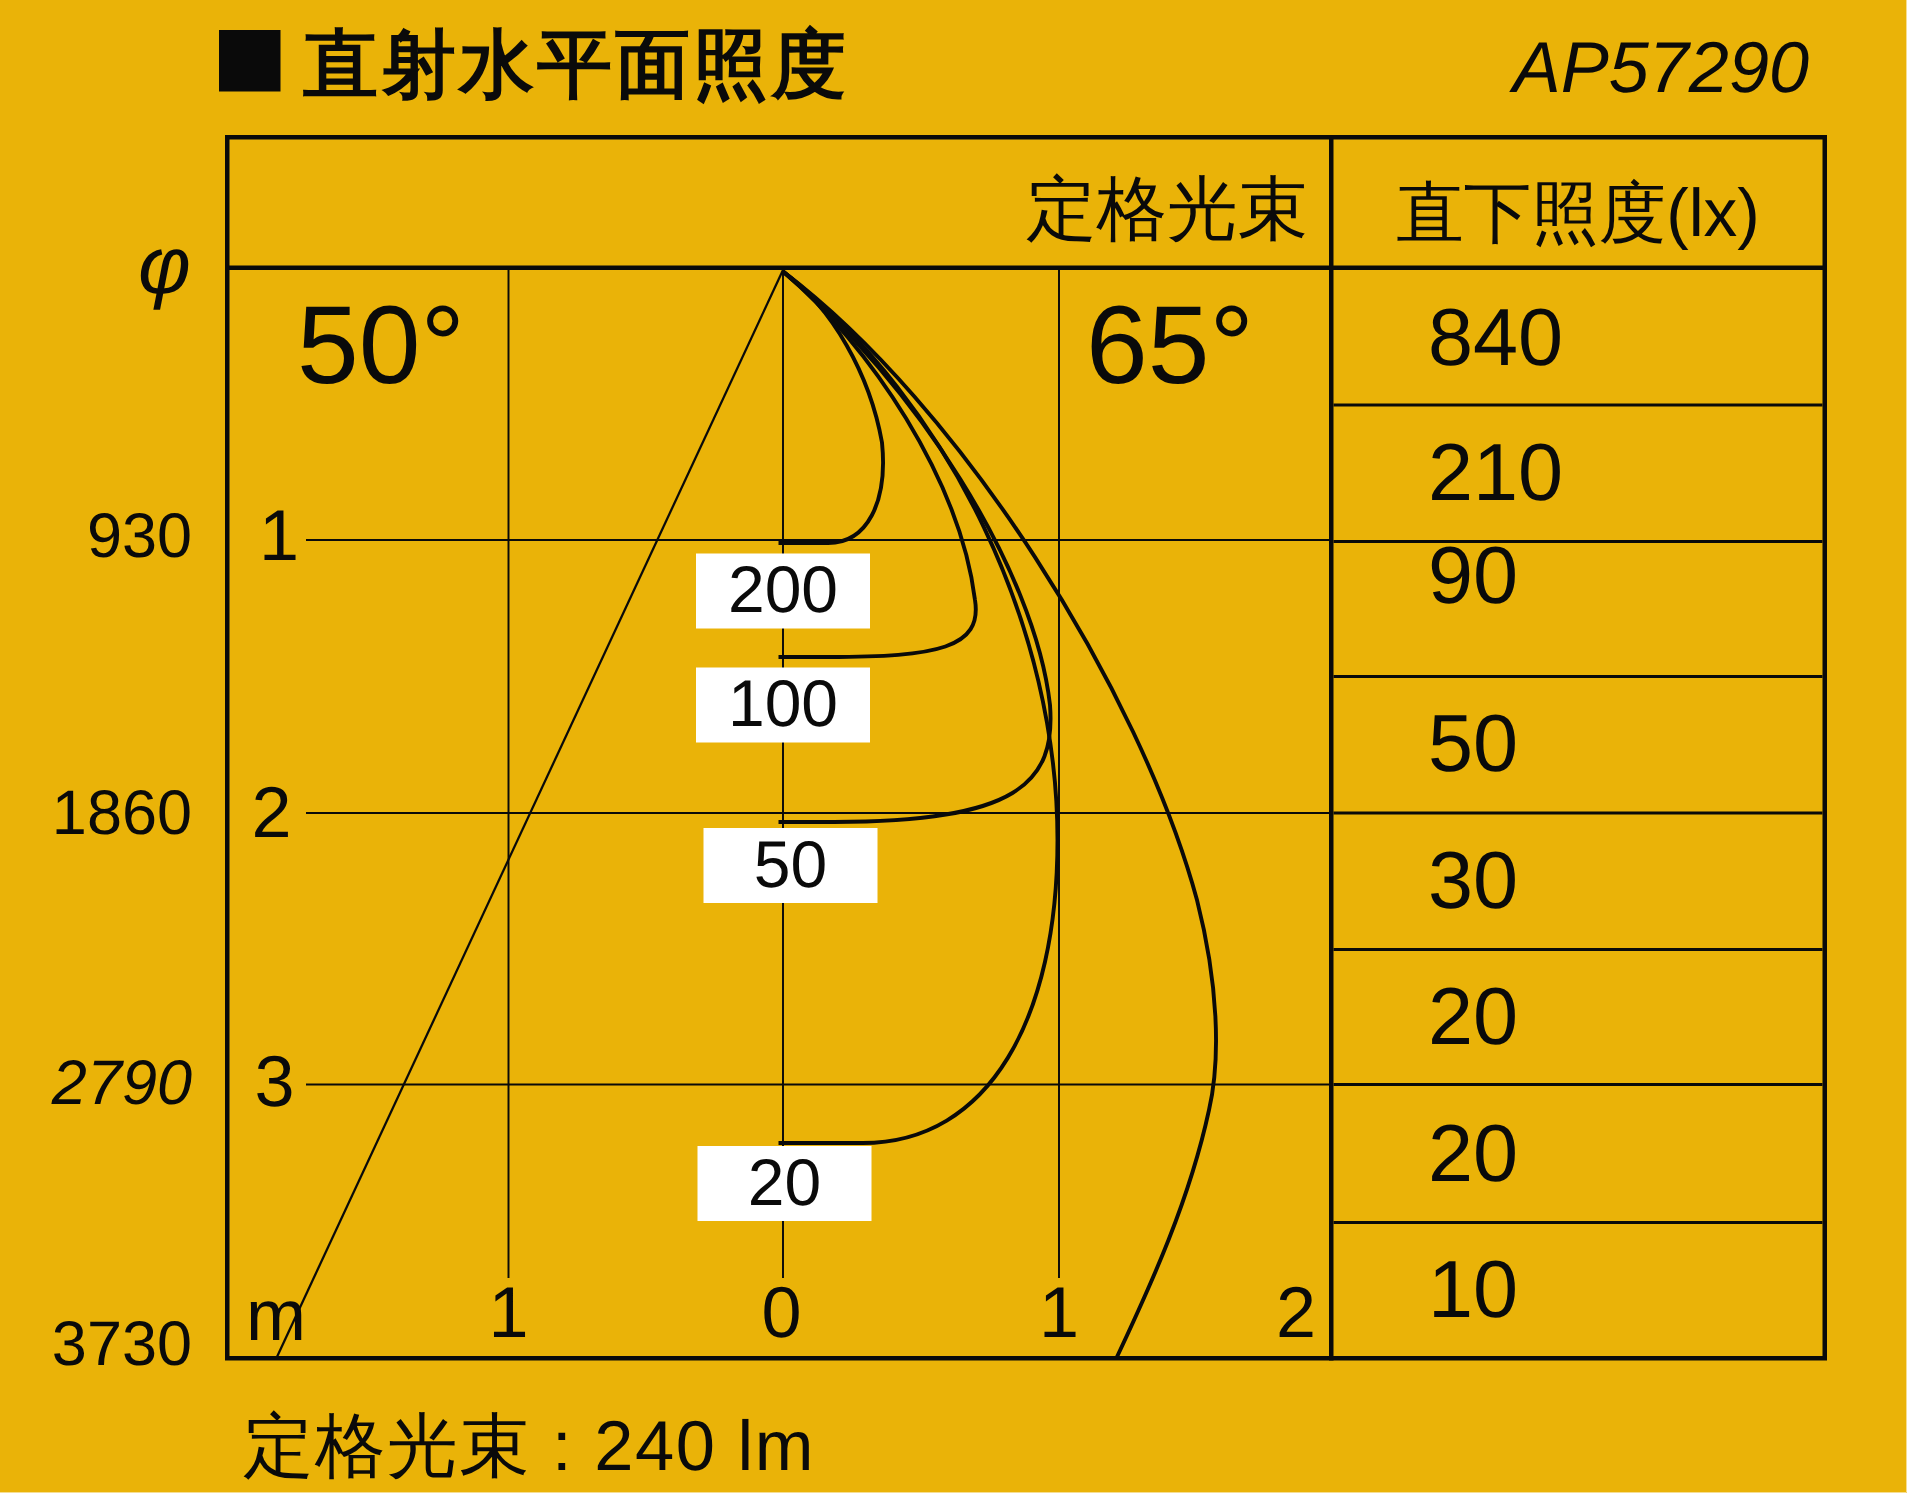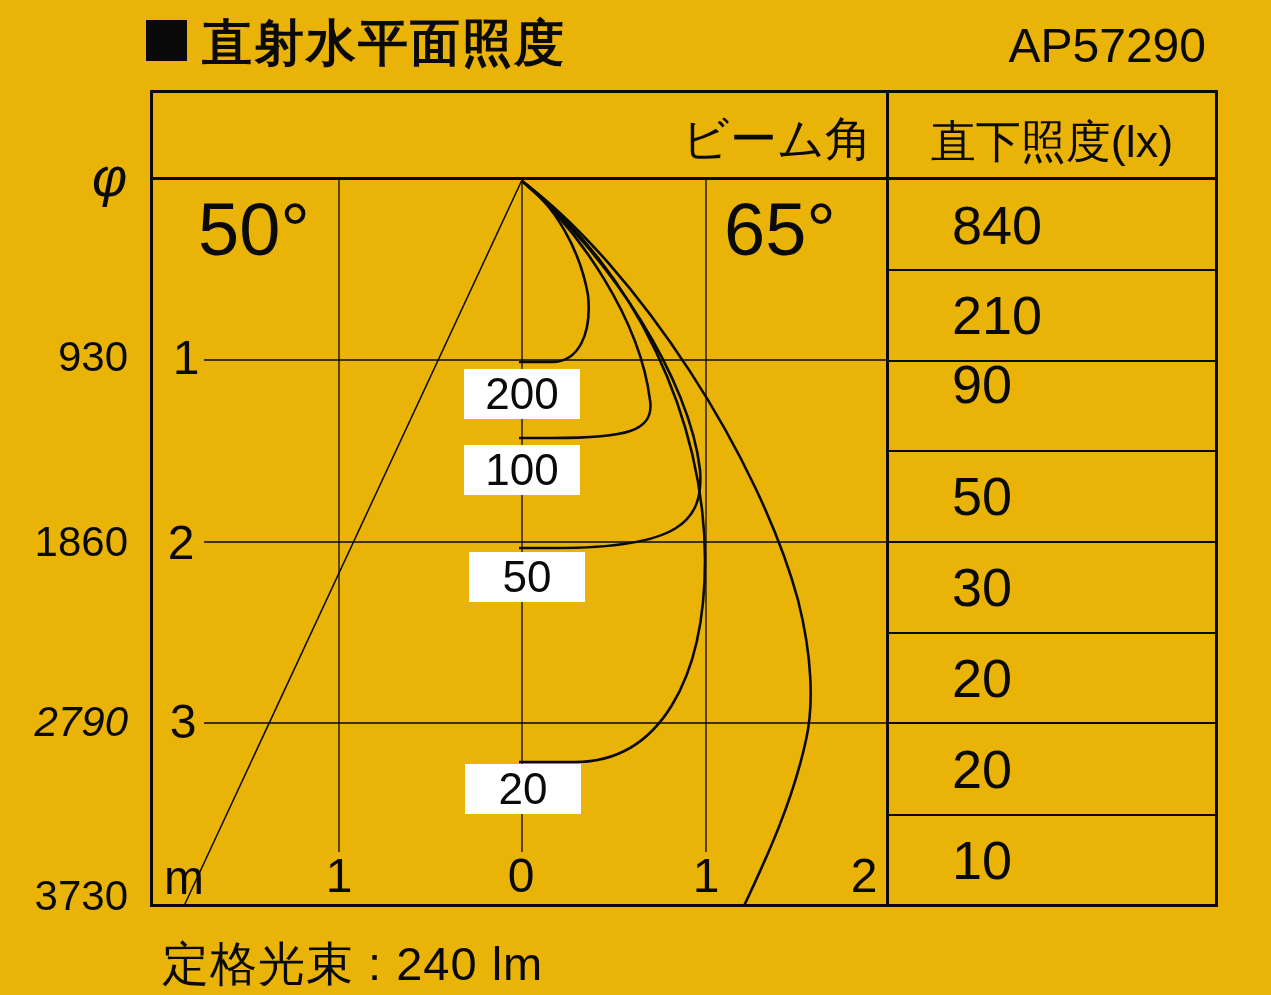--- a/index.html
+++ b/index.html
@@ -1,21 +1,21 @@
 <!DOCTYPE html>
 <html><head>
 <meta charset="utf-8">
 <style>
   html,body{margin:0;padding:0;background:#ffffff;}
   #page{position:relative;width:1271px;height:995px;background:#eab308;overflow:hidden;
         font-family:"Liberation Sans","DejaVu Sans",sans-serif;color:#0a0a0a;}
   .abs{position:absolute;}
   #title-square{width:41px;height:41px;background:#0a0a0a;left:146px;top:20px;}
   #title-text{left:202px;top:10px;font-size:50px;font-weight:600;letter-spacing:2px;white-space:nowrap;}
-  #model-number{left:1000px;top:18px;width:206px;text-align:right;font-size:48px;white-space:nowrap;}
+  #model-number{left:1000px;top:18px;width:206px;text-align:right;font-size:48px;white-space:nowrap;font-style:italic;}
   
   #figure-box{left:150px;top:90px;width:1068px;height:817px;border:3px solid #0a0a0a;box-sizing:border-box;}
   #header-divider{left:150px;top:177px;width:1068px;height:3px;background:#0a0a0a;}
   #chart-table-divider{left:886px;top:90px;width:3px;height:817px;background:#0a0a0a;}
   #chart-svg{left:0;top:0;width:1271px;height:995px;pointer-events:none;}
   
   #illum-angle-header{left:203px;top:108px;font-size:47px;white-space:nowrap;}
   #beam-angle-header{left:660px;top:108px;width:212px;text-align:right;font-size:47px;white-space:nowrap;}
   #table-header{left:889px;top:112px;width:326px;text-align:center;font-size:45px;white-space:nowrap;}
   
@@ -55,21 +55,21 @@
       <path d="M 522,181 C 580,230 640,320 650,400 C 655,432 625,438 552,438 L 519,438" fill="none" stroke="#0a0a0a" stroke-width="2.6"></path>
       <path d="M 522,181 C 610,255 690,380 700,470 C 704,522 678,548 556,548 L 519,548" fill="none" stroke="#0a0a0a" stroke-width="2.6"></path>
       <path d="M 522,181 C 635,270 705,420 705,560 C 705,678 660,762 575,762 L 519,762" fill="none" stroke="#0a0a0a" stroke-width="2.6"></path>
       <path d="M 522,181 C 640,270 760,460 798,600 C 812,655 814,705 806,740 C 793,800 768,855 744,906" fill="none" stroke="#0a0a0a" stroke-width="2.6"></path>
     </svg>
 
   <div id="figure-box" class="abs"></div>
   <div id="header-divider" class="abs"></div>
   <div id="chart-table-divider" class="abs"></div>
 
-  <div id="beam-angle-header" class="abs">ビーム角</div>
+  <div id="beam-angle-header" class="abs">定格光束</div>
   <div id="table-header" class="abs">直下照度(lx)</div>
 
   <div id="illum-angle-value" class="abs angle-value">50°</div>
   <div id="beam-angle-value" class="abs angle-value">65°</div>
 
   <div id="phi-symbol" class="abs">φ</div>
   <div id="meter-unit-label" class="abs">m</div>
 
   <div id="label-layer" class="abs" style="left:0;top:0;width:1271px;height:908px;">
       <div class="abs left-axis-label" style="top: 332px;">930</div>

